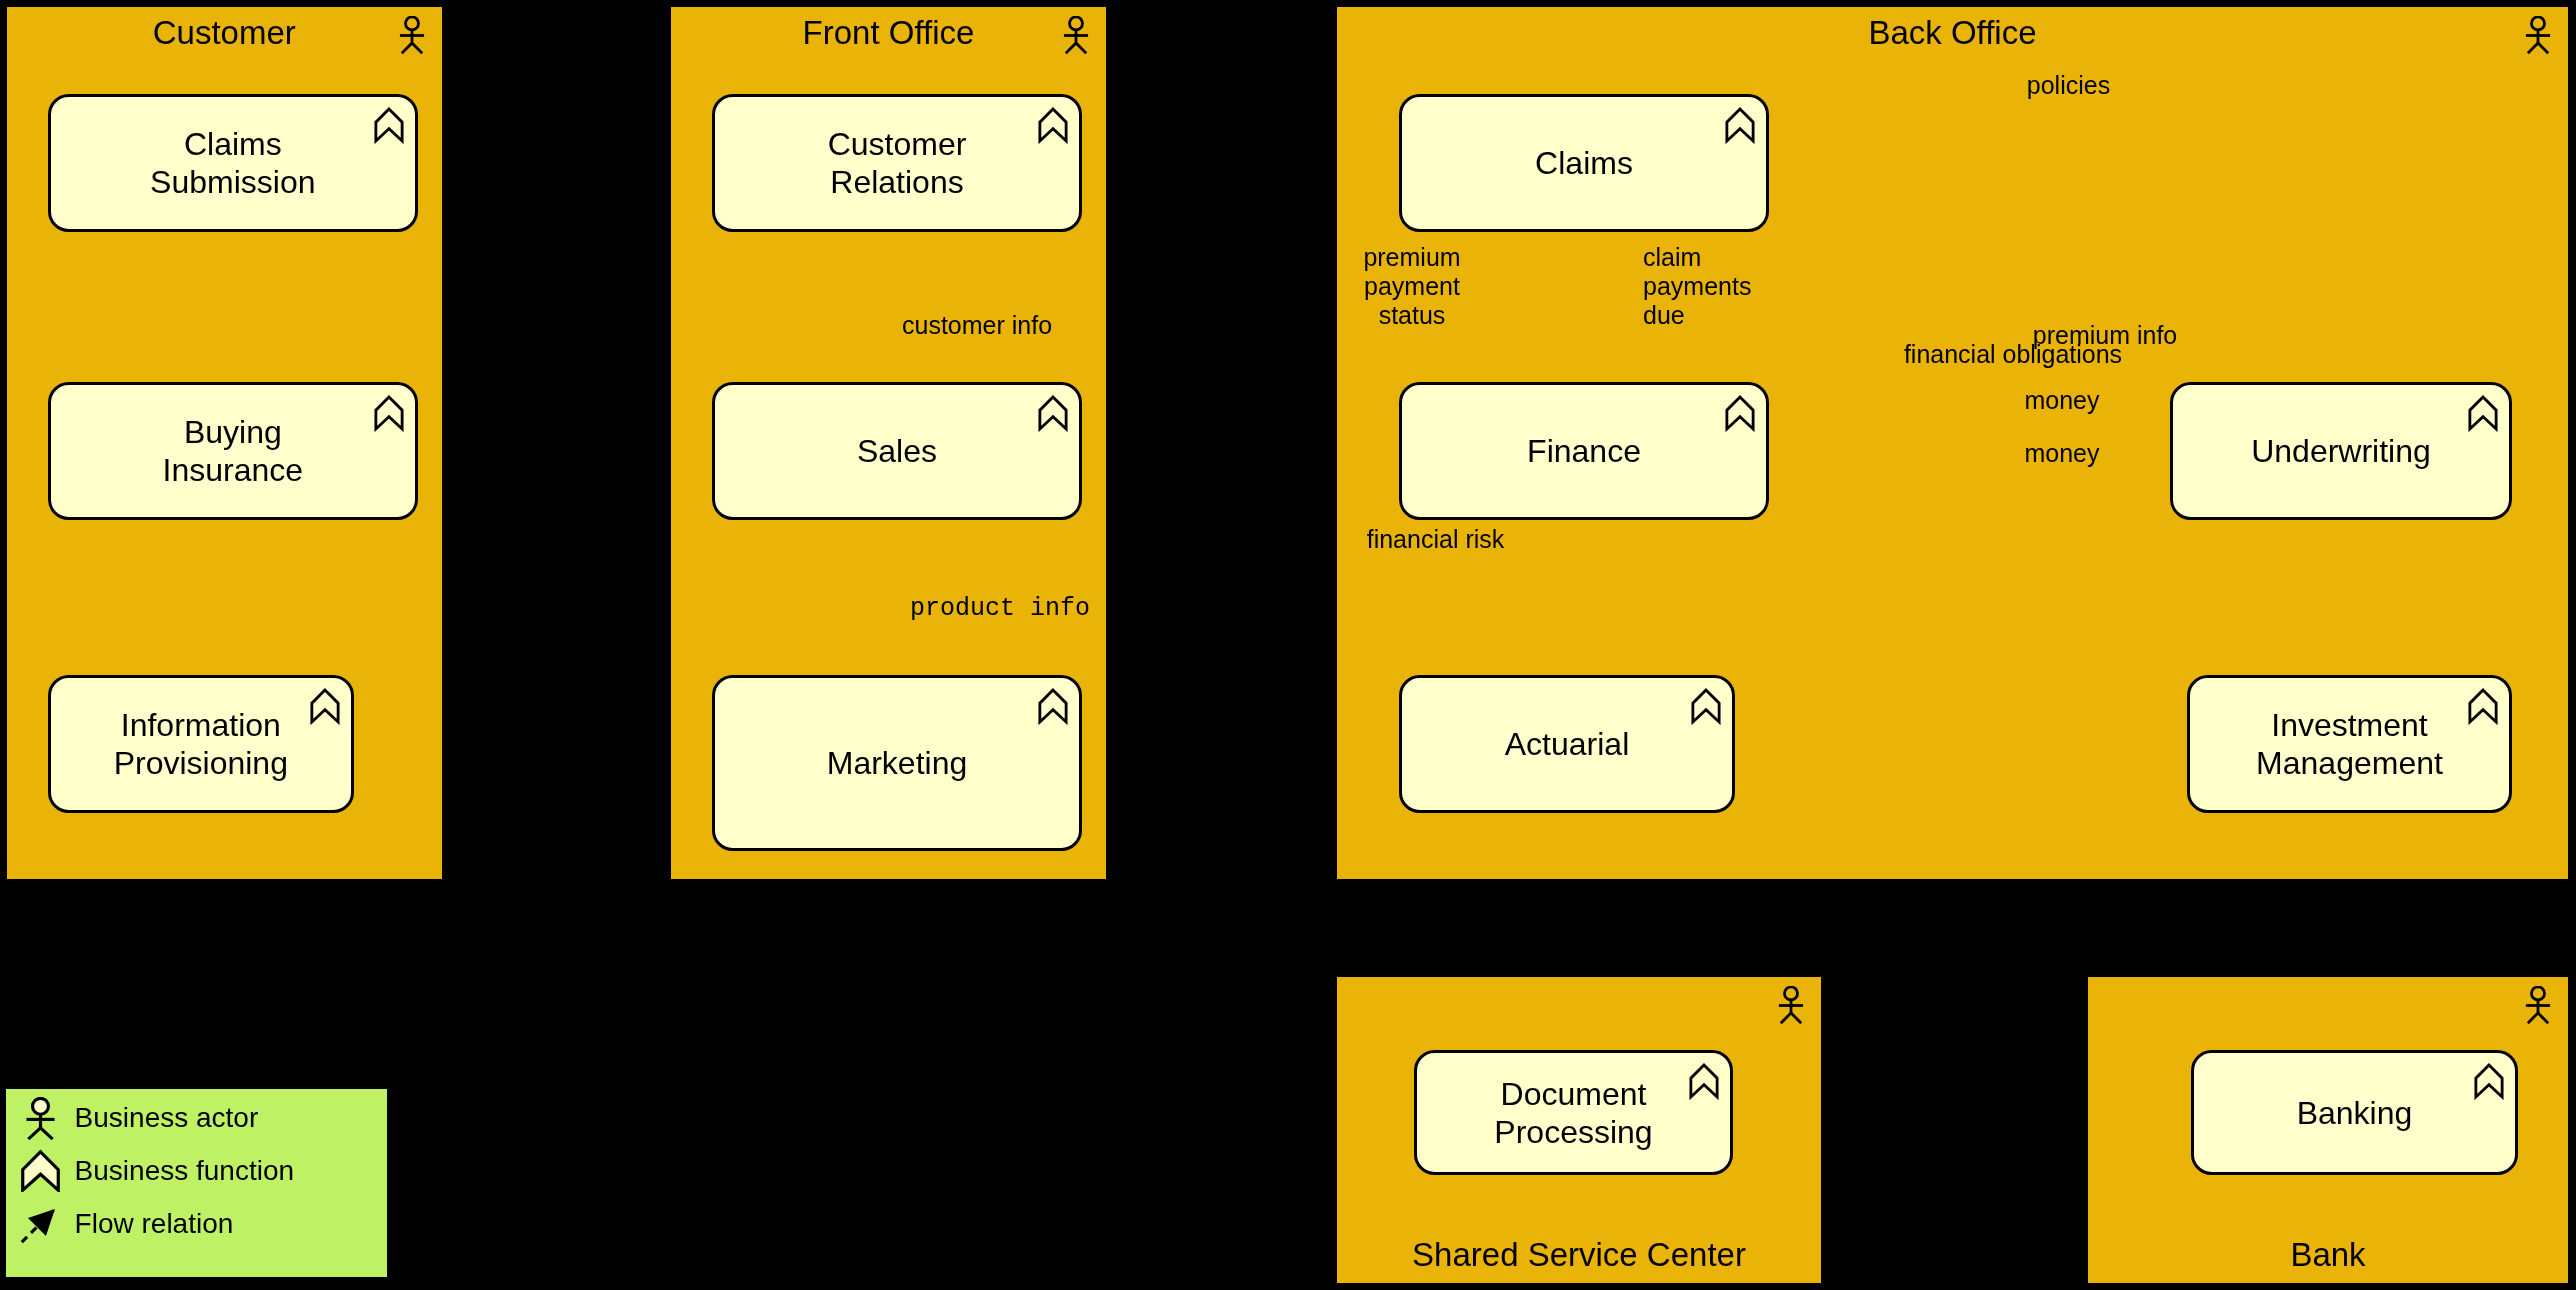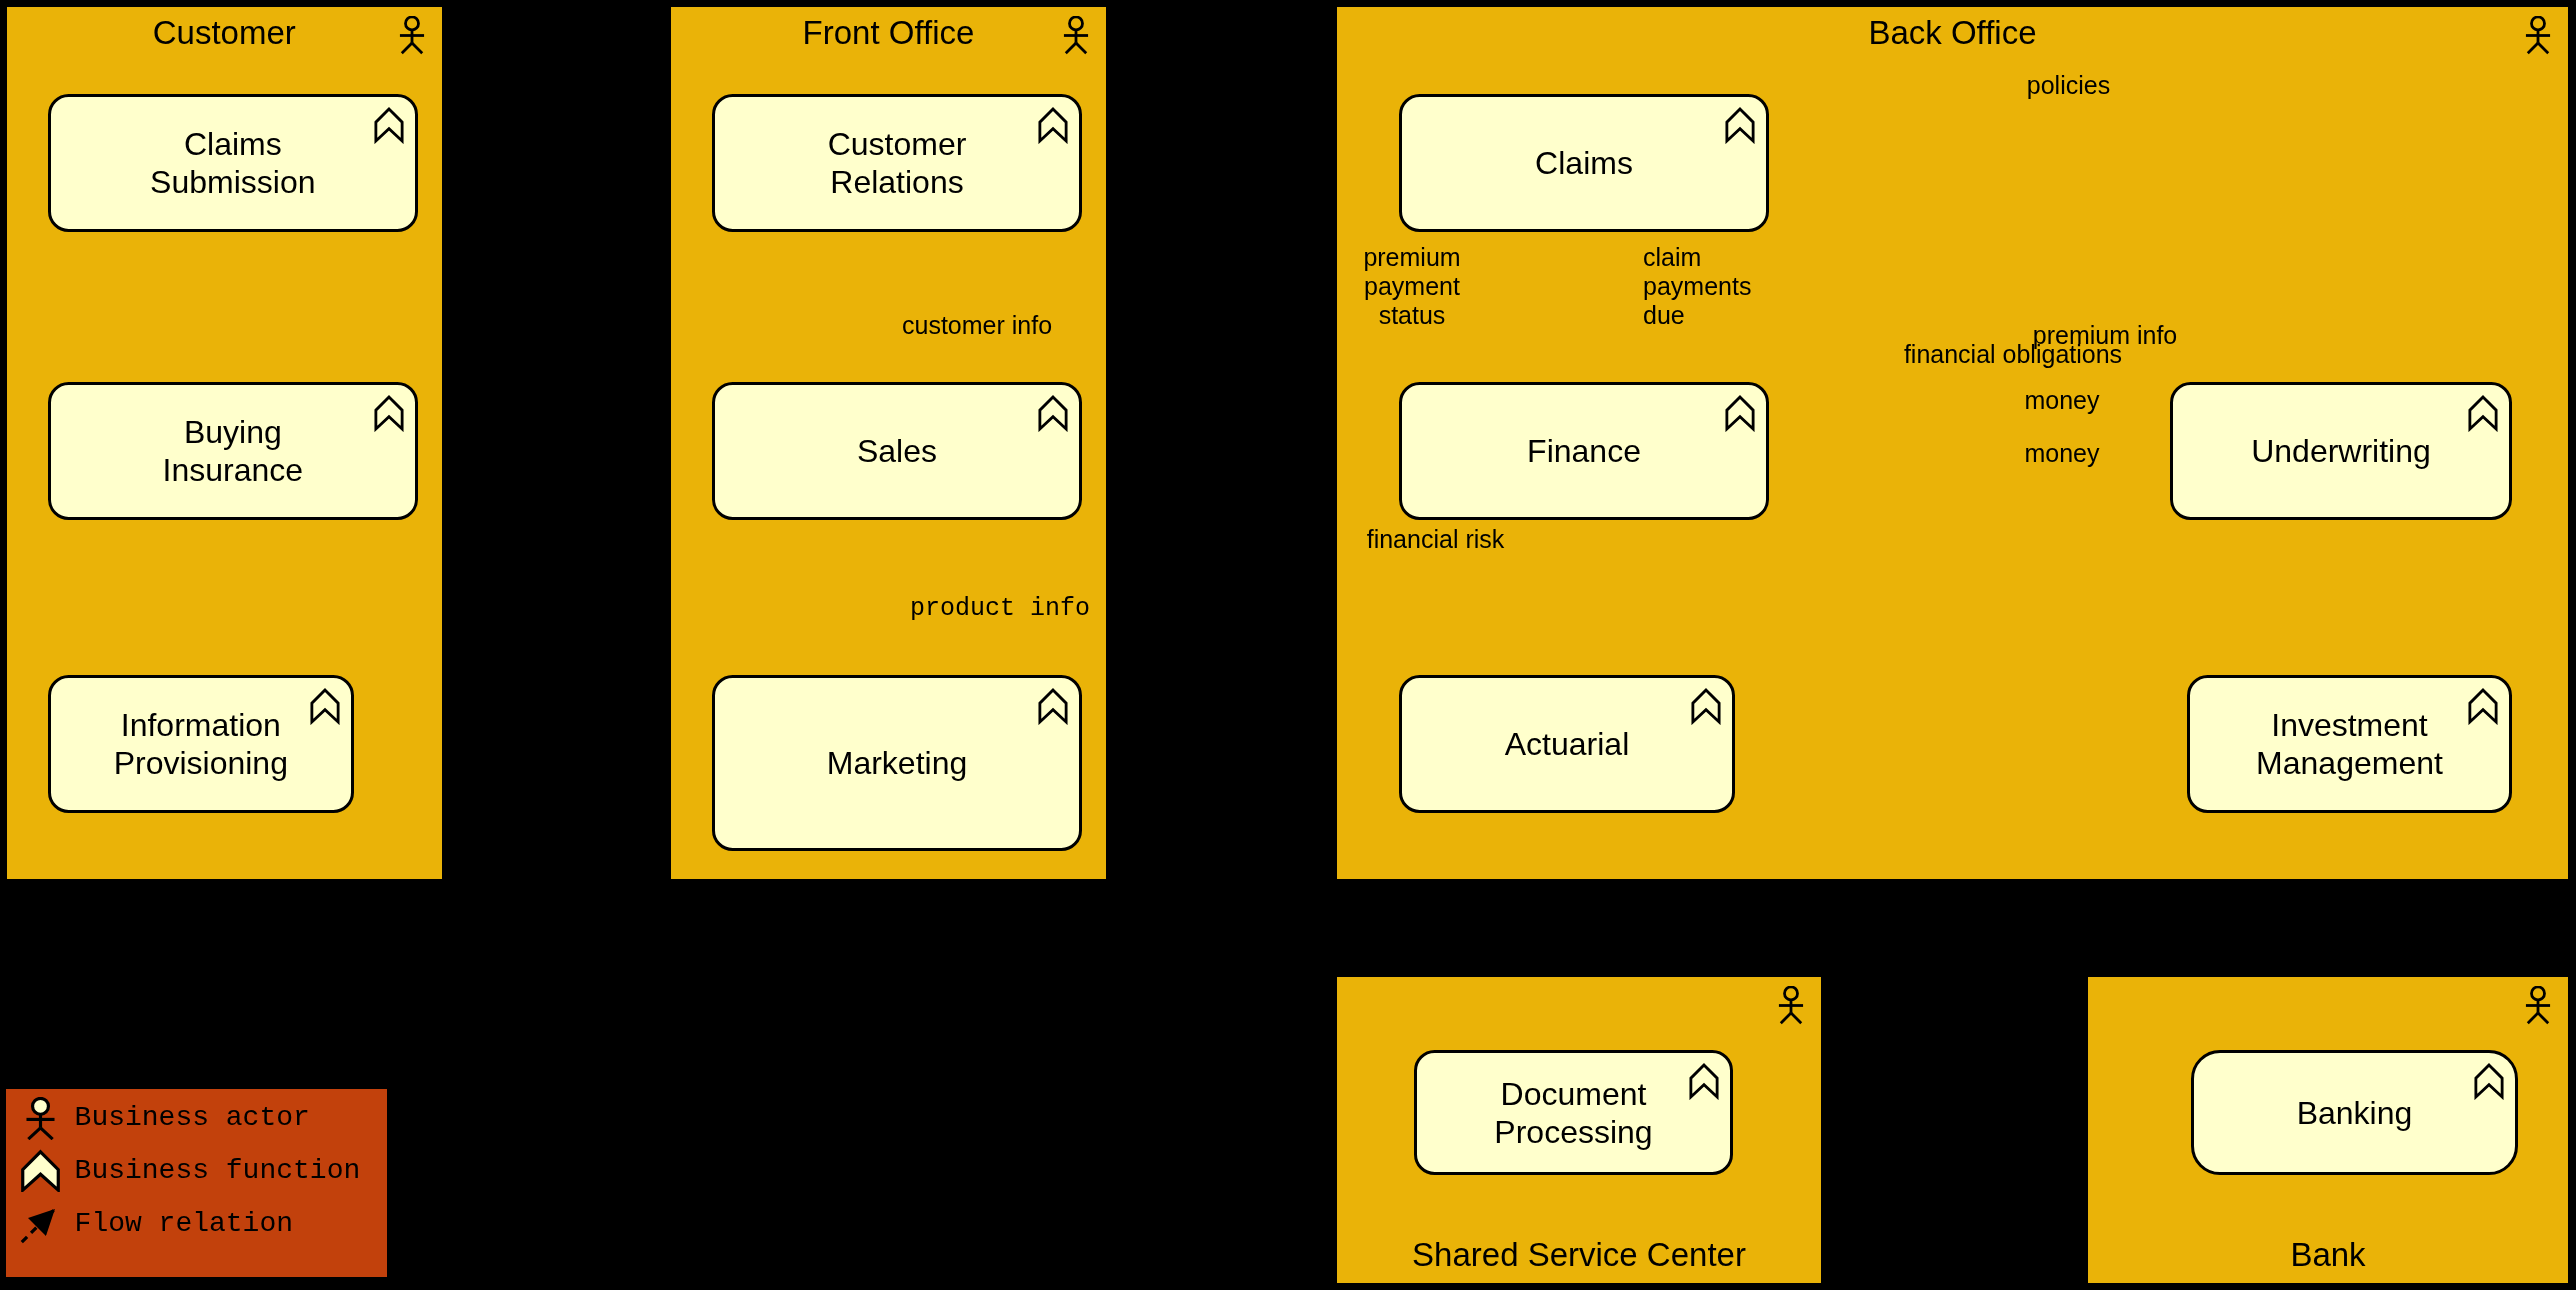--- a/index.html
+++ b/index.html
@@ -20,21 +20,21 @@
         display:flex;align-items:center;justify-content:center;text-align:center;}
   .func-label{font-size:32px;line-height:38px;padding:0 9.4px;white-space:pre-line;}
   .func-icon{position:absolute;right:11.3px;top:9.4px;width:30px;height:38px;}
 
   
   .elabel{position:absolute;font-size:25px;line-height:29px;color:#000;white-space:pre-line;}
   .elabel.c{text-align:center;}
   .elabel.l{text-align:left;}
 
   
-  .legend{position:absolute;background:#c2410c;border:0;box-sizing:border-box;font-family:Liberation Mono, monospace;}
+  .legend{position:absolute;background:#bef264;border:0;box-sizing:border-box;}
   .legend-row{position:absolute;display:flex;align-items:center;}
   .legend-txt{font-size:28px;line-height:32px;margin-left:13px;}
   .legend-ico{width:43px;height:43px;position:relative;flex:0 0 43px;}
 </style>
 </head>
 <body>
 
 <div class="stage">
 
   <svg class="links" viewBox="0 0 2745 1375" xmlns="http://www.w3.org/2000/svg">
@@ -288,21 +288,21 @@
     <span class="actor-icon">
       <svg viewBox="0 0 36 42" width="34" height="39">
         <circle cx="18" cy="8" r="7" fill="none" stroke="#000" stroke-width="3"></circle>
         <line x1="5" y1="21" x2="31" y2="21" stroke="#000" stroke-width="3"></line>
         <line x1="18" y1="15" x2="18" y2="29" stroke="#000" stroke-width="3"></line>
         <line x1="18" y1="29" x2="7" y2="40" stroke="#000" stroke-width="3"></line>
         <line x1="18" y1="29" x2="29" y2="40" stroke="#000" stroke-width="3"></line>
       </svg>
     </span>
 
-    <div class="func" style="left:103px;top:73px;width:327px;height:125px;border-radius:29px;">
+    <div class="func" style="left:103px;top:73px;width:327px;height:125px;">
       <span class="func-label">Banking</span>
       <span class="func-icon">
         <svg viewBox="0 0 32 40" width="30" height="38">
           <path d="M16 3 L30 17 L30 37 L16 24 L2 37 L2 17 Z" fill="none" stroke="#000" stroke-width="3"></path>
         </svg>
       </span>
     </div>
 
     <div class="actor-title bottom">Bank</div>
   </div>

